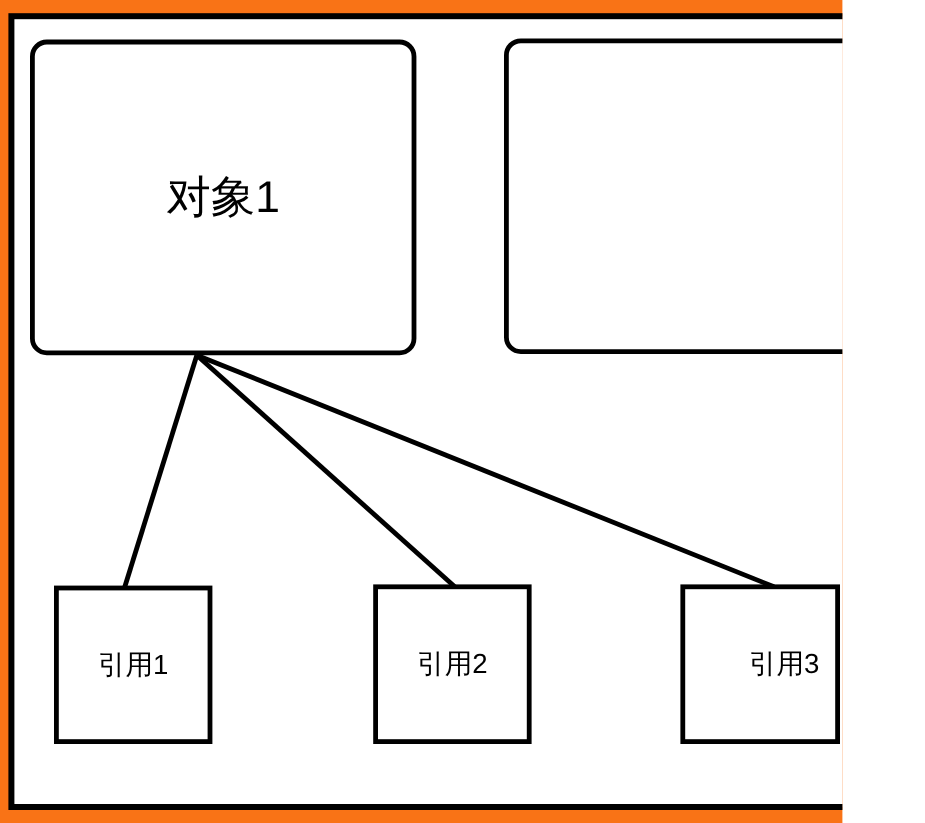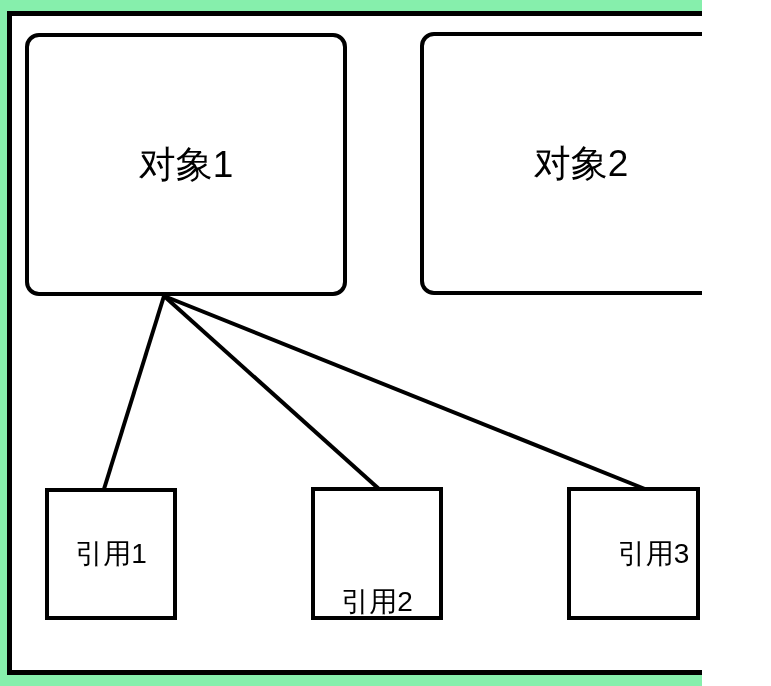--- a/index.html
+++ b/index.html
@@ -7,21 +7,21 @@
     padding: 0;
     background: #ffffff;
   }
   body {
     font-family: "Liberation Sans", sans-serif;
   }
   #canvas {
     position: relative;
     width: 702px;
     height: 686px;
-    background: #86efac;
+    background: #f97316;
     overflow: hidden;
   }
   #diagram-svg {
     position: absolute;
     left: 0;
     top: 0;
     width: 771px;
     height: 686px;
   }
   .node-label {
@@ -32,21 +32,21 @@
     color: #000000;
     font-family: "Liberation Sans", sans-serif;
     white-space: nowrap;
     pointer-events: none;
   }
   .object-label {
     font-size: 37px;
     letter-spacing: 0px;
   }
   .ref-label {
-    font-size: 28px;
+    font-size: 23px;
     letter-spacing: 0px;
     border-radius: 14px;
   }
 </style>
 </head>
 <body>
 
 <div id="canvas">
 
   <svg id="diagram-svg" viewBox="0 0 771 686">
@@ -59,19 +59,18 @@
     <line id="shape-connector-0" stroke="#000000" stroke-linecap="butt" x1="164" y1="296" x2="104" y2="489" stroke-width="4"></line>
     <line id="shape-connector-1" stroke="#000000" stroke-linecap="butt" x1="164" y1="296" x2="379" y2="489" stroke-width="4"></line>
     <line id="shape-connector-2" stroke="#000000" stroke-linecap="butt" x1="164" y1="296" x2="645" y2="489" stroke-width="4"></line>
 
     <rect id="shape-ref-1" fill="#ffffff" stroke="#000000" x="47" y="490" width="128" height="128" stroke-width="4" rx="0" ry="0"></rect>
     <rect id="shape-ref-2" fill="#ffffff" stroke="#000000" x="313" y="489" width="128" height="129" stroke-width="4" rx="0" ry="0"></rect>
     <rect id="shape-ref-3" fill="#ffffff" stroke="#000000" x="569" y="489" width="129" height="129" stroke-width="4" rx="0" ry="0"></rect>
   </svg>
 
   <div class="node-label object-label" id="label-object-1" style="left: 25px; top: 33px; width: 322px; height: 263px; color: rgb(0, 0, 0);">对象1</div>
-  <div class="node-label object-label" id="label-object-2" style="left: 420px; top: 32px; width: 322px; height: 263px; color: rgb(0, 0, 0);">对象2</div>
 
   <div class="node-label ref-label" id="label-ref-1" style="left: 45px; top: 488px; width: 132px; height: 132px; color: rgb(0, 0, 0);">引用1</div>
-  <div class="node-label ref-label" id="label-ref-2" style="left: 311px; top: 487px; width: 132px; height: 133px; color: rgb(0, 0, 0); margin-top: 48px;">引用2</div>
+  <div class="node-label ref-label" id="label-ref-2" style="left: 311px; top: 487px; width: 132px; height: 133px; color: rgb(0, 0, 0);">引用2</div>
   <div class="node-label ref-label" id="label-ref-3" style="left: 567px; top: 487px; width: 133px; height: 133px; color: rgb(0, 0, 0); margin-left: 20px;">引用3</div>
 
 </div>
 
 </body></html>

